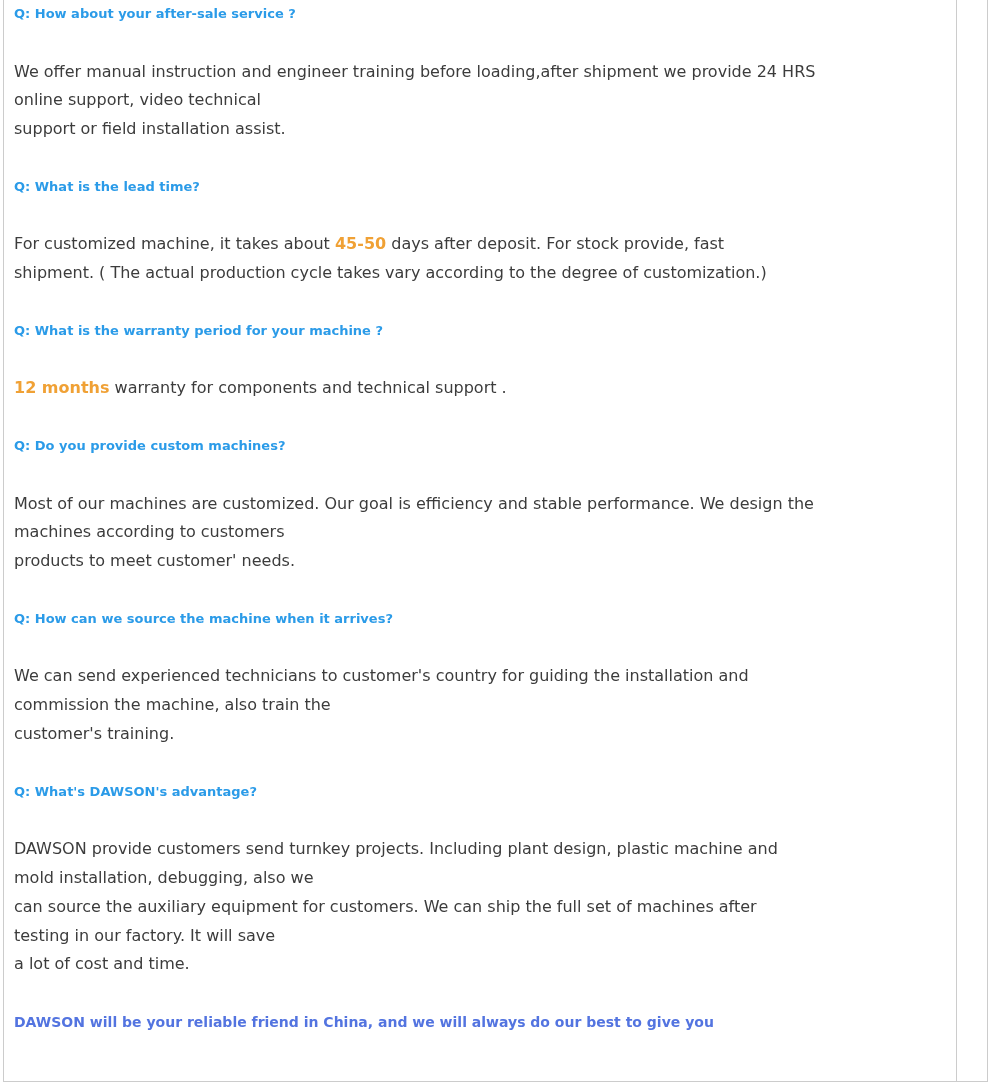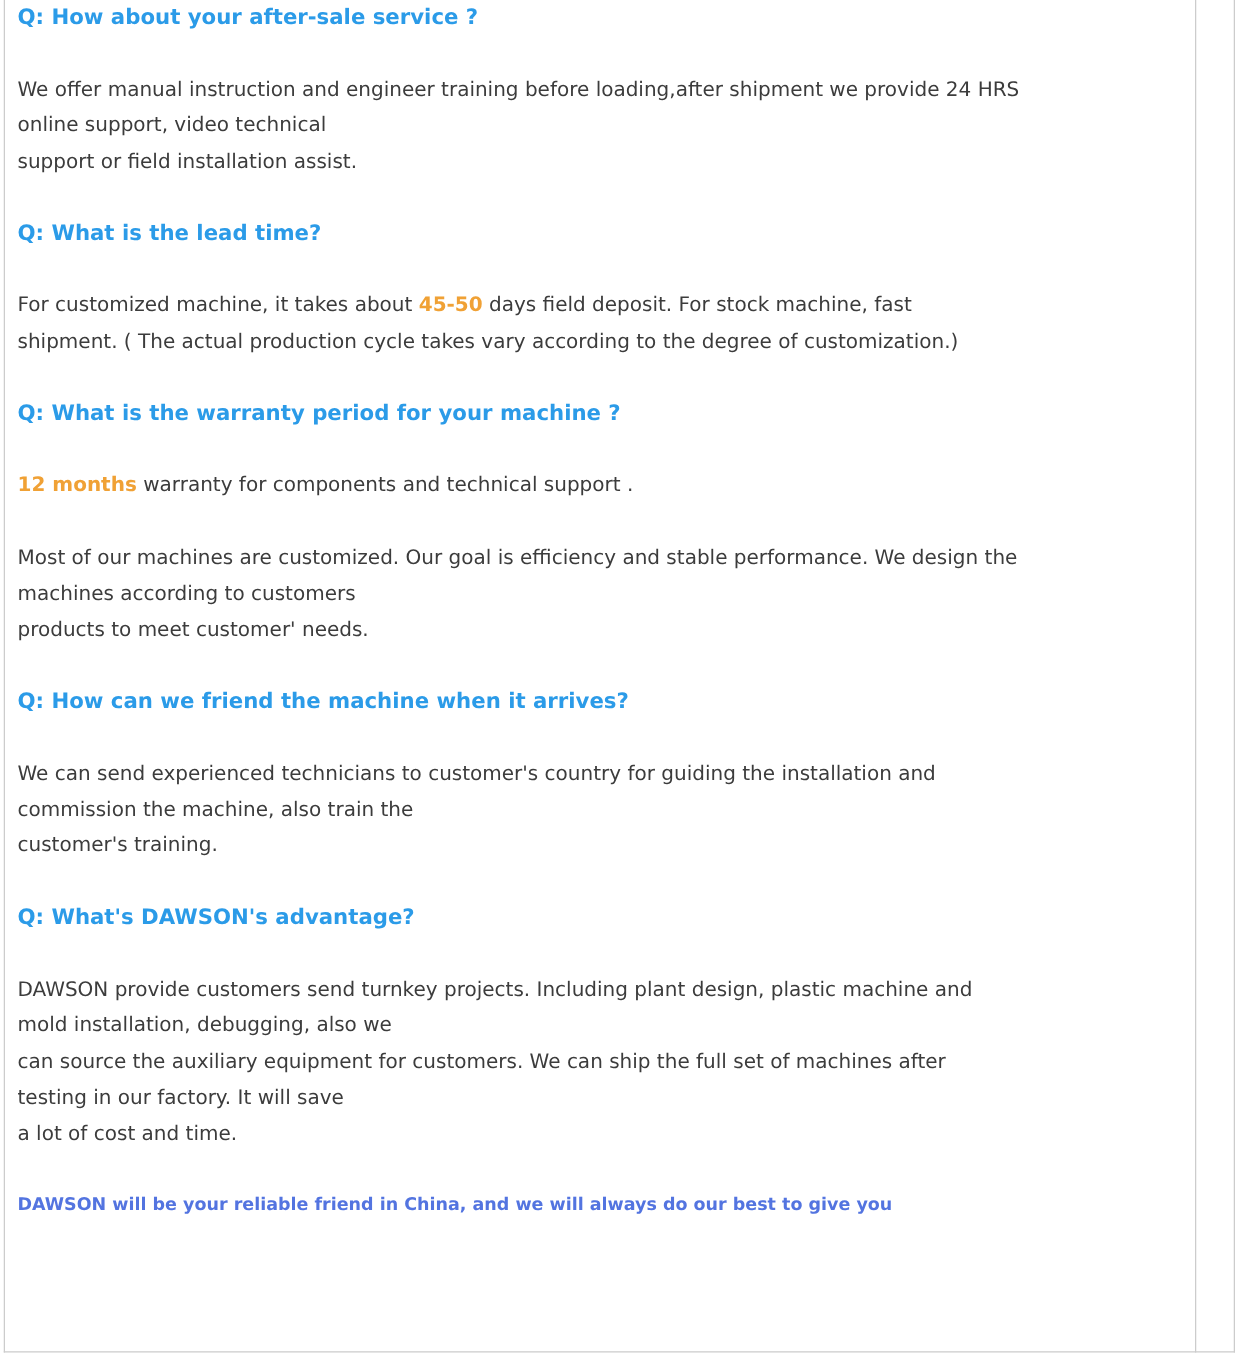--- a/index.html
+++ b/index.html
@@ -45,21 +45,21 @@
     left: 14px;
     top: 0;
     width: 940px;
     font-size: 16px;
     line-height: 28.8px;
     color: var(--body-color);
   }
   .question {
     color: var(--q-color);
     font-weight: bold;
-    font-size: 17px;
+    font-size: 13px;
     line-height: 28.8px;
     margin-bottom: 28.8px;
     white-space: nowrap;
   }
   .answer {
     margin-bottom: 28.8px;
   }
   .line {
     white-space: nowrap;
     line-height: 28.8px;
@@ -81,33 +81,34 @@
 <div class="divider"></div>
 <div class="content" id="faq-root">
     <div class="question">Q: How about your after-sale service ?</div>
     <div class="answer">
       <div class="line"><span>We offer manual instruction and engineer training before loading,after shipment we provide 24 HRS</span></div>
       <div class="line"><span>online support, video technical</span></div>
       <div class="line"><span>support or field installation assist.</span></div>
     </div>
     <div class="question">Q: What is the lead time?</div>
     <div class="answer">
-      <div class="line"><span>For customized machine, it takes about </span><span class="hl">45-50</span><span> days field deposit. For stock machine, fast</span></div>
+      <div class="line"><span>For customized machine, it takes about </span><span class="hl">45-50</span><span> days after deposit. For stock provide, fast</span></div>
       <div class="line"><span>shipment. ( The actual production cycle takes vary according to the degree of customization.)</span></div>
     </div>
     <div class="question">Q: What is the warranty period for your machine ?</div>
     <div class="answer">
       <div class="line"><span class="hl">12 months</span><span> warranty for components and technical support .</span></div>
     </div>
+    <div class="question">Q: Do you provide custom machines?</div>
     <div class="answer">
       <div class="line"><span>Most of our machines are customized. Our goal is efficiency and stable performance. We design the</span></div>
       <div class="line"><span>machines according to customers</span></div>
       <div class="line"><span>products to meet customer' needs.</span></div>
     </div>
-    <div class="question">Q: How can we friend the machine when it arrives?</div>
+    <div class="question">Q: How can we source the machine when it arrives?</div>
     <div class="answer">
       <div class="line"><span>We can send experienced technicians to customer's country for guiding the installation and</span></div>
       <div class="line"><span>commission the machine, also train the</span></div>
       <div class="line"><span>customer's training.</span></div>
     </div>
     <div class="question">Q: What's DAWSON's advantage?</div>
     <div class="answer">
       <div class="line"><span>DAWSON provide customers send turnkey projects. Including plant design, plastic machine and</span></div>
       <div class="line"><span>mold installation, debugging, also we</span></div>
       <div class="line"><span>can source the auxiliary equipment for customers. We can ship the full set of machines after</span></div>

